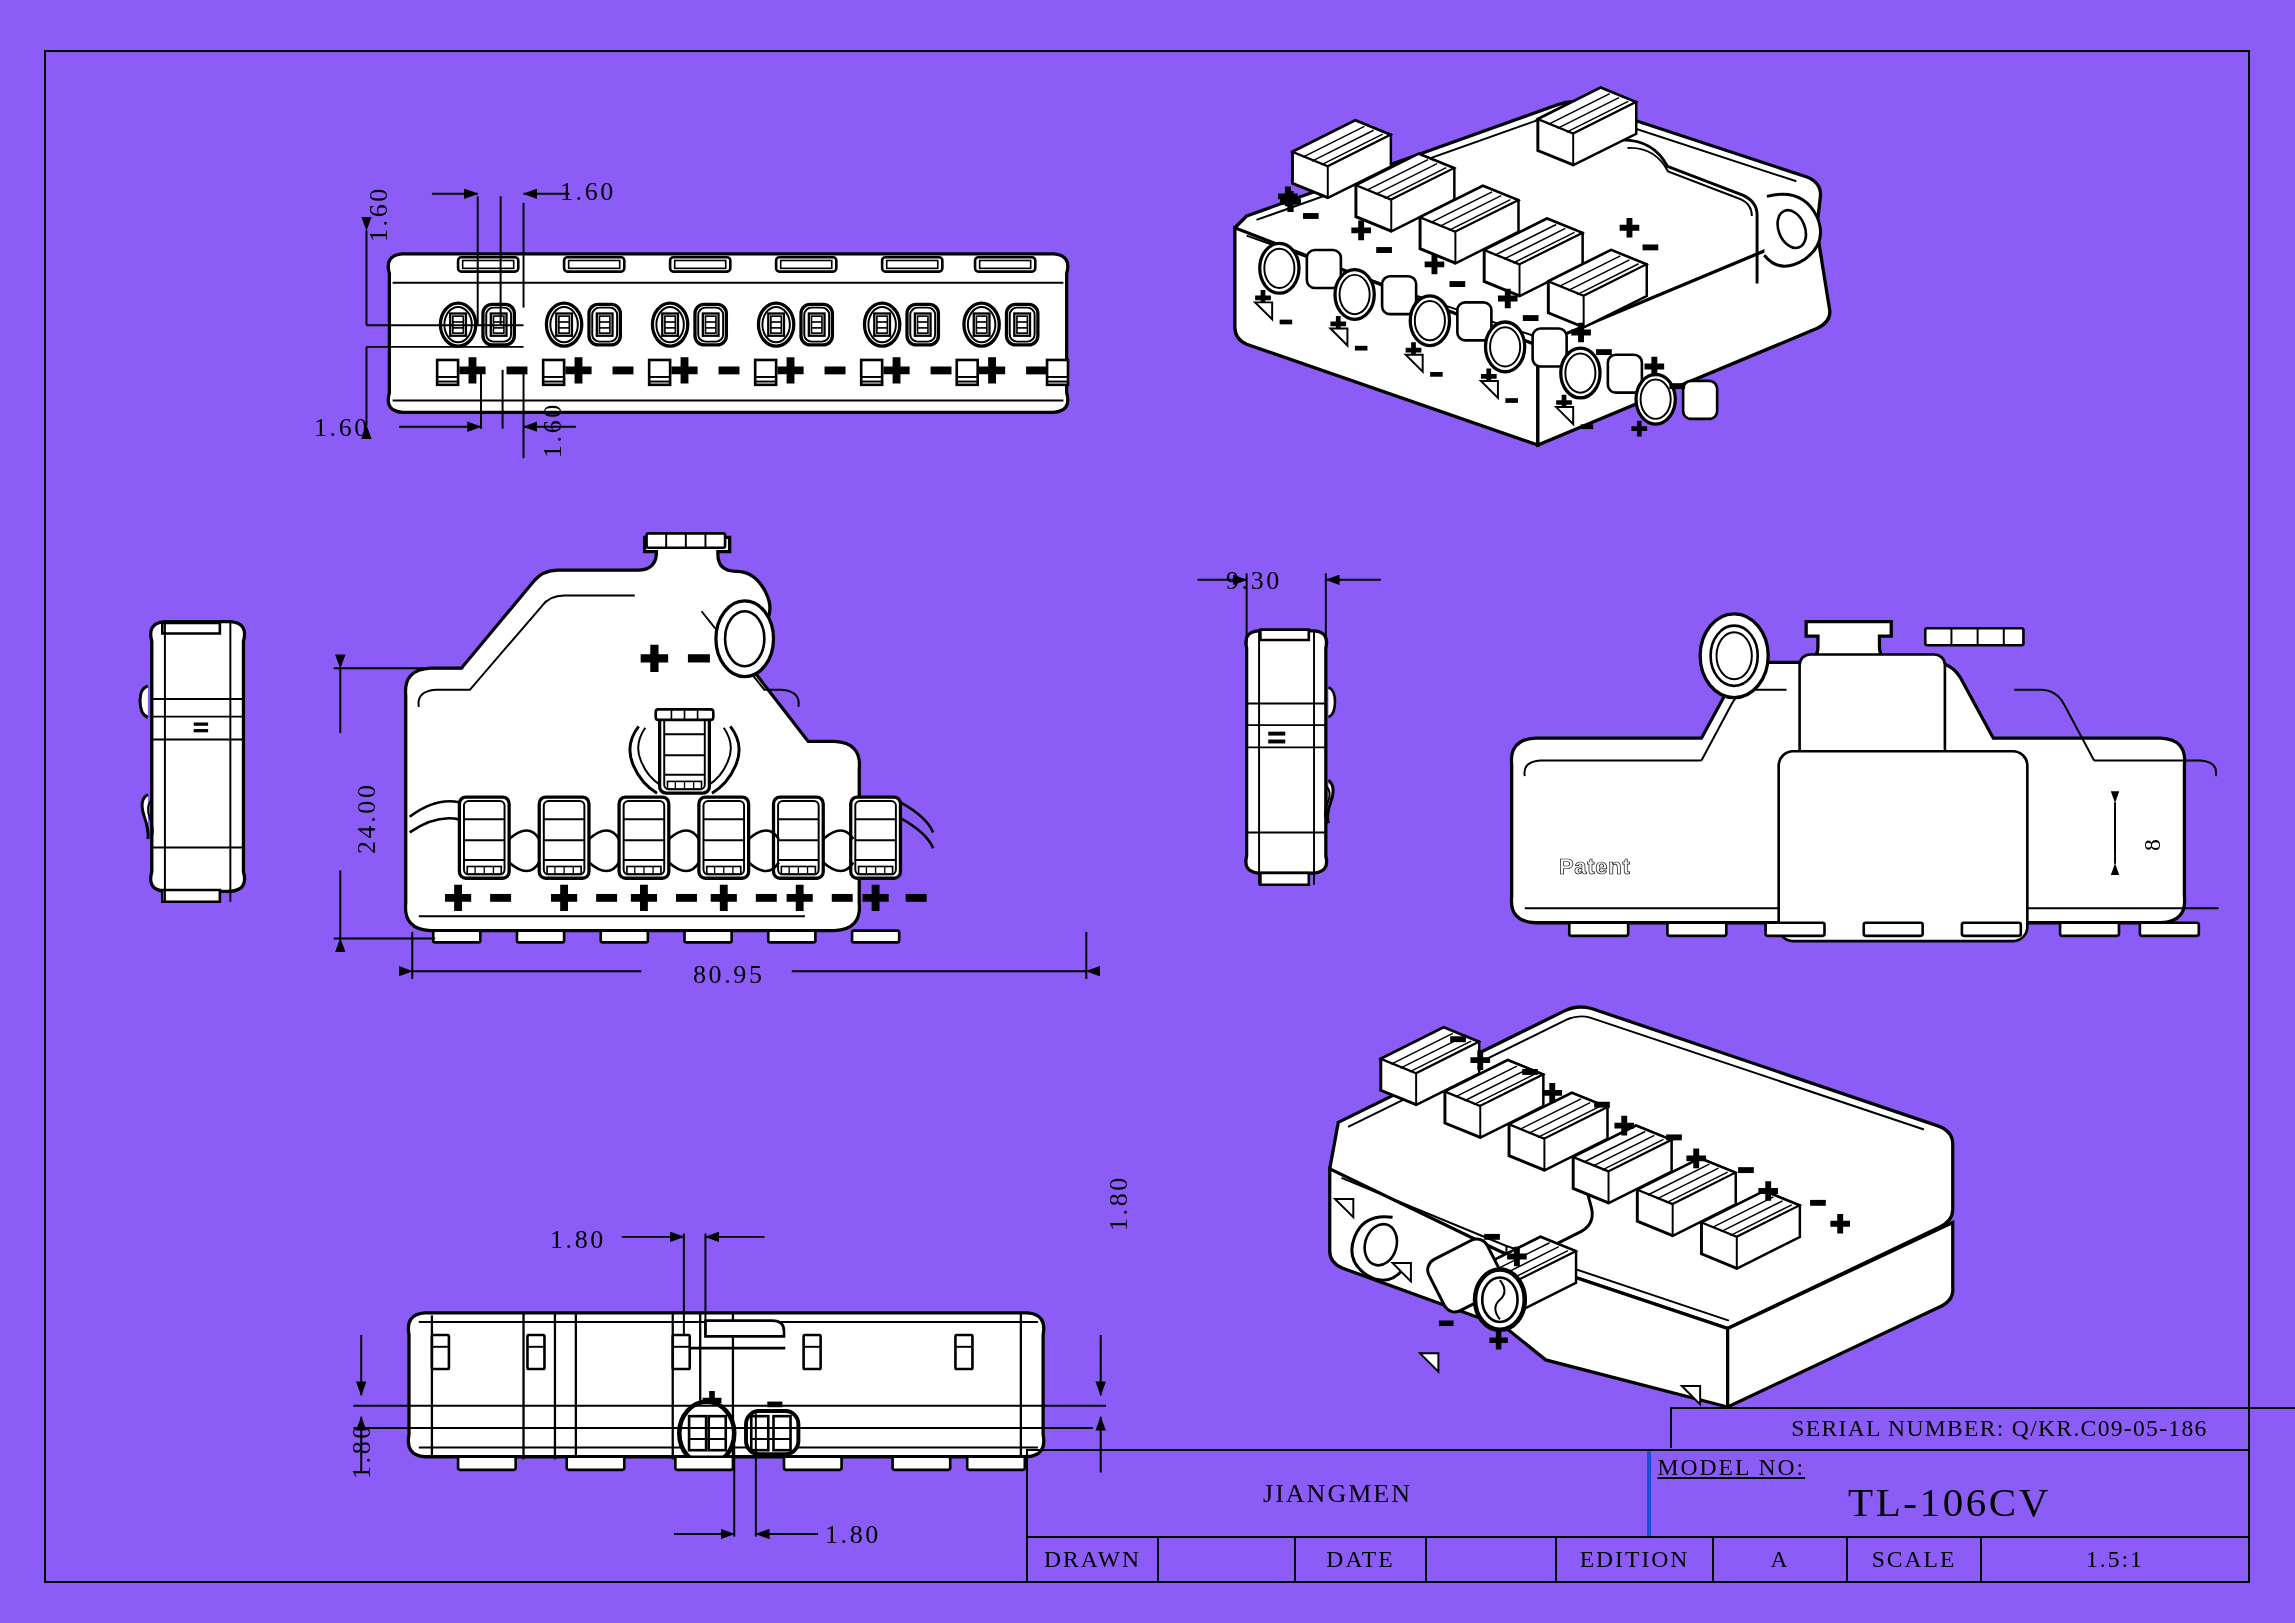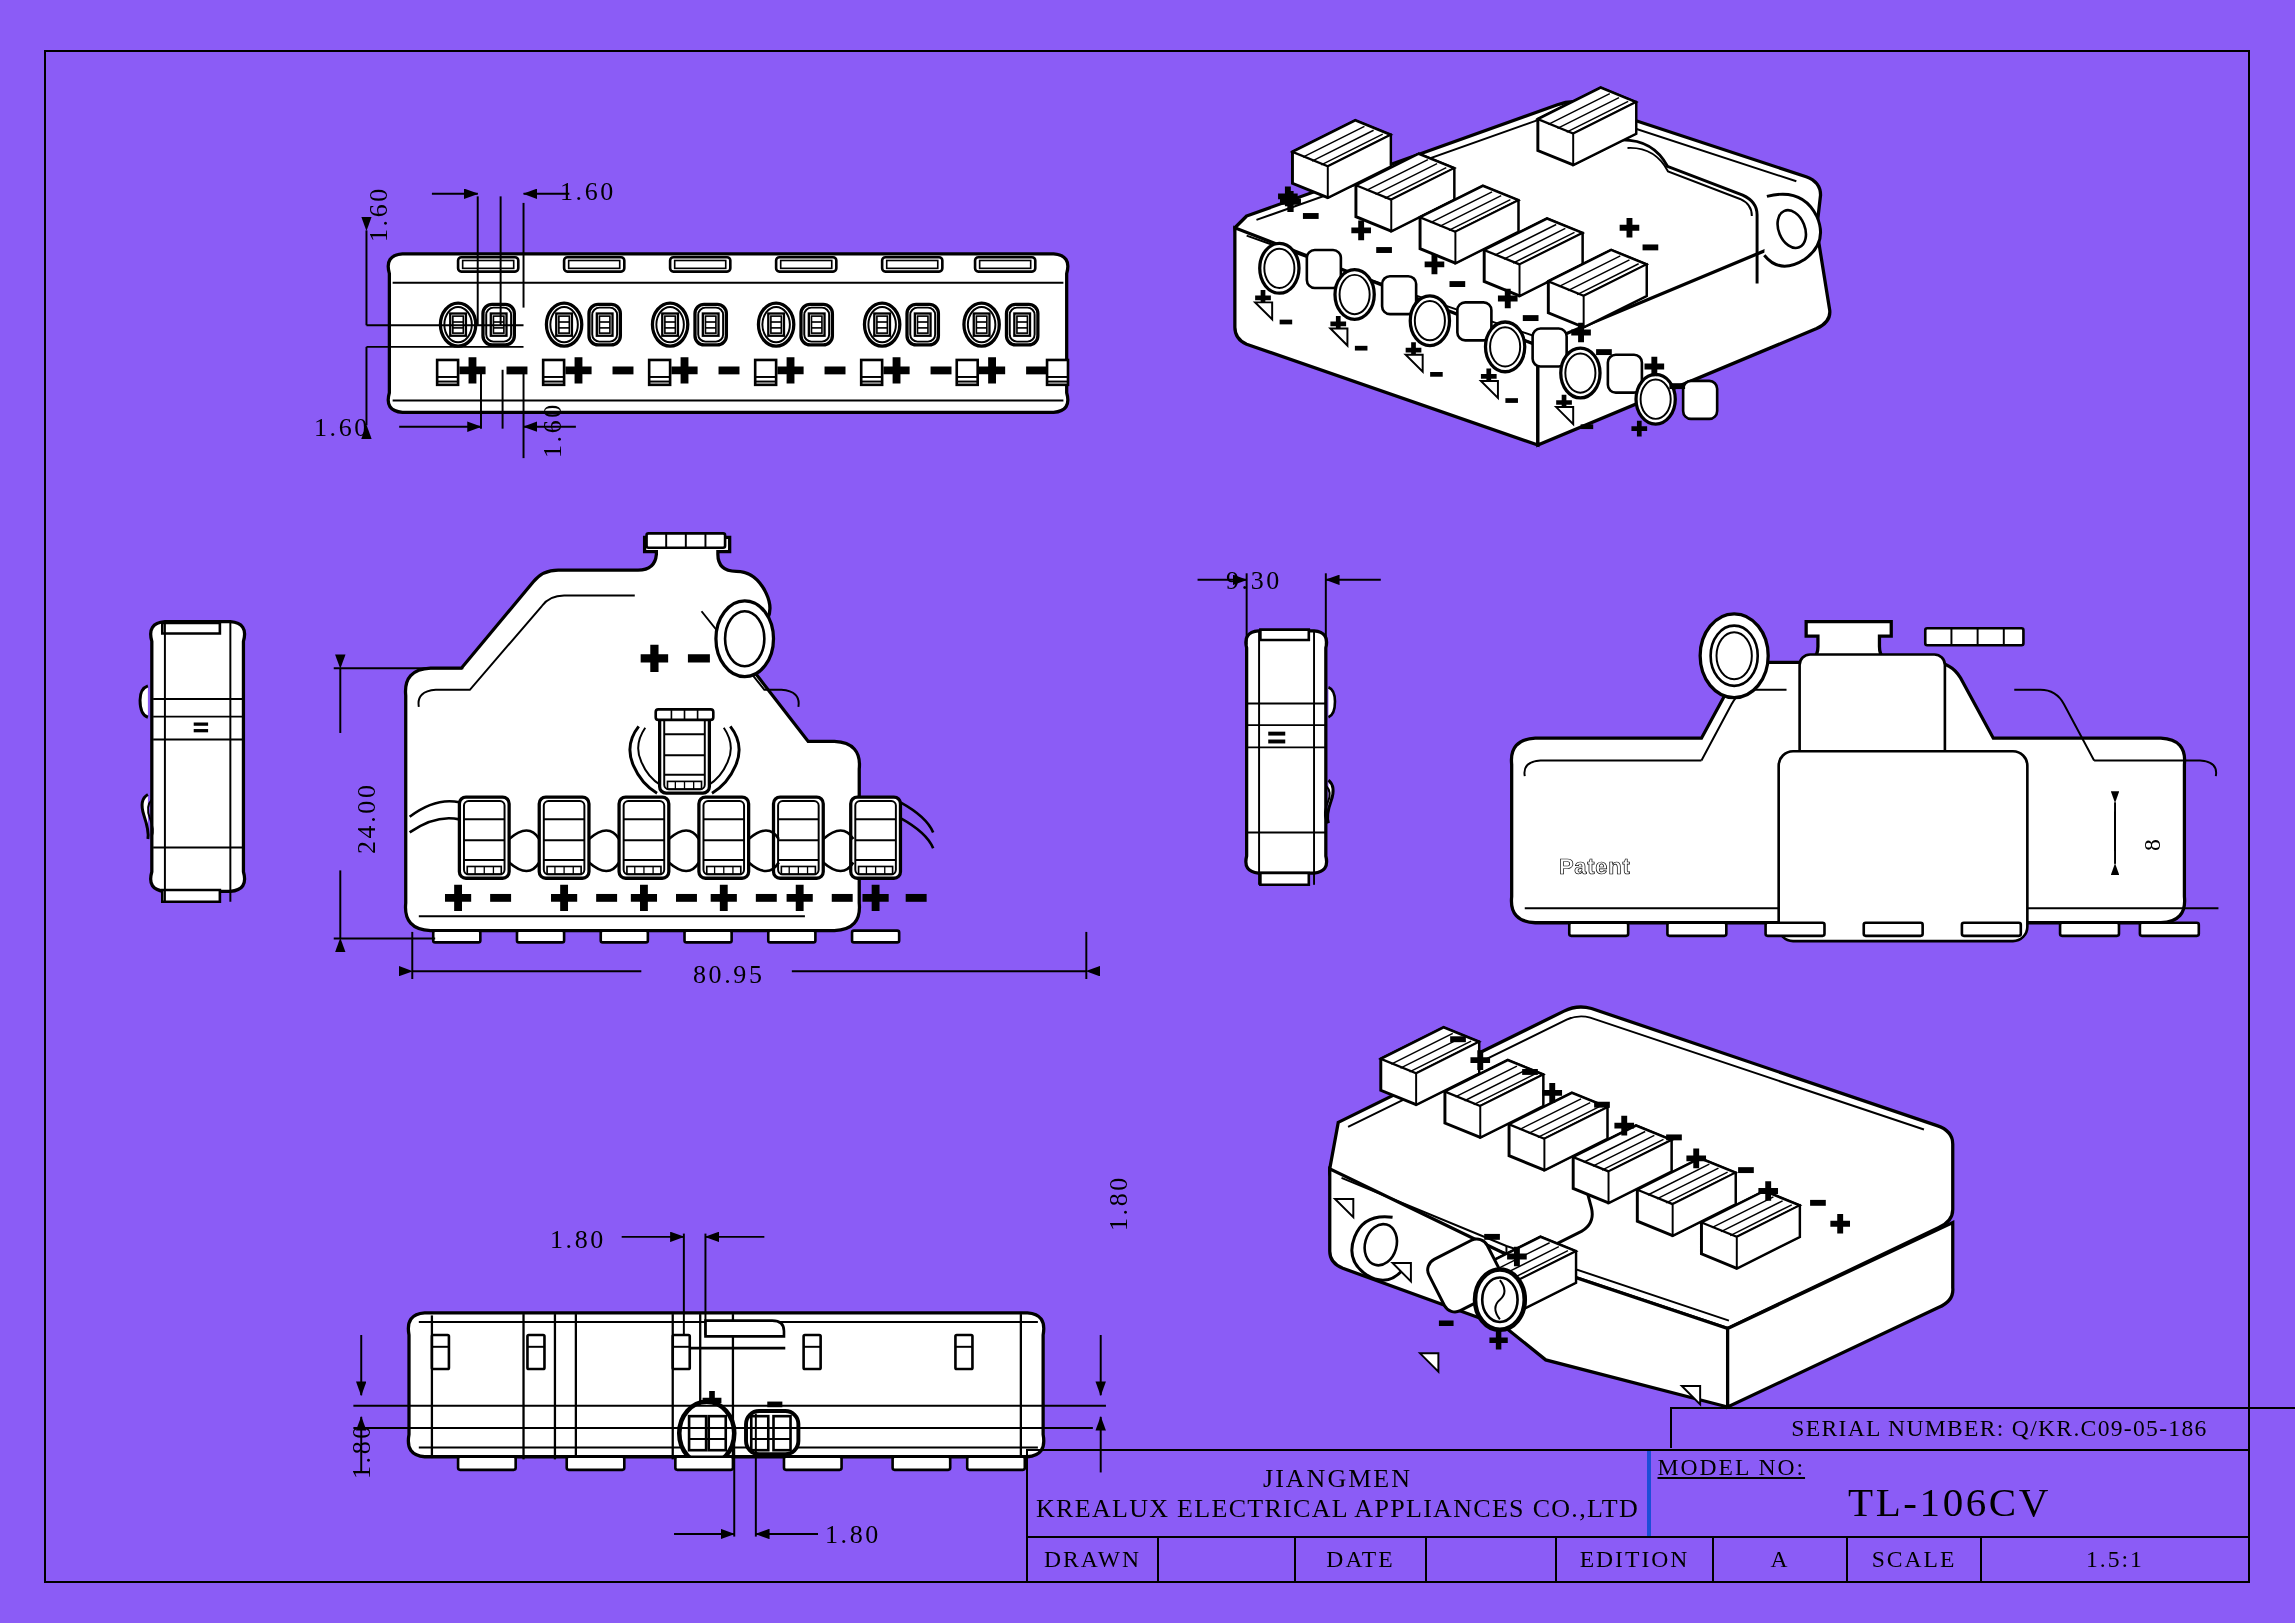--- a/index.html
+++ b/index.html
@@ -765,21 +765,20 @@
   <div class="patenttxt" style="left:1559px;top:854px;">Patent</div>
 
   <div id="serialbox">
     <span>SERIAL NUMBER: Q/KR.C09-05-186</span>
   </div>
 
   <div id="titleblock">
     <div id="tb-top">
       <div id="tb-company">
         <div class="l1">JIANGMEN</div>
-        <div class="l2">KREALUX ELECTRICAL APPLIANCES CO.,LTD</div>
       </div>
       <div id="tb-model">
         <div class="lbl">MODEL NO:</div>
         <div class="val">TL-106CV</div>
       </div>
     </div>
     <div id="tb-bottom">
       <div class="cell c1">DRAWN</div>
       <div class="cell c2"></div>
       <div class="cell c3">DATE</div>

